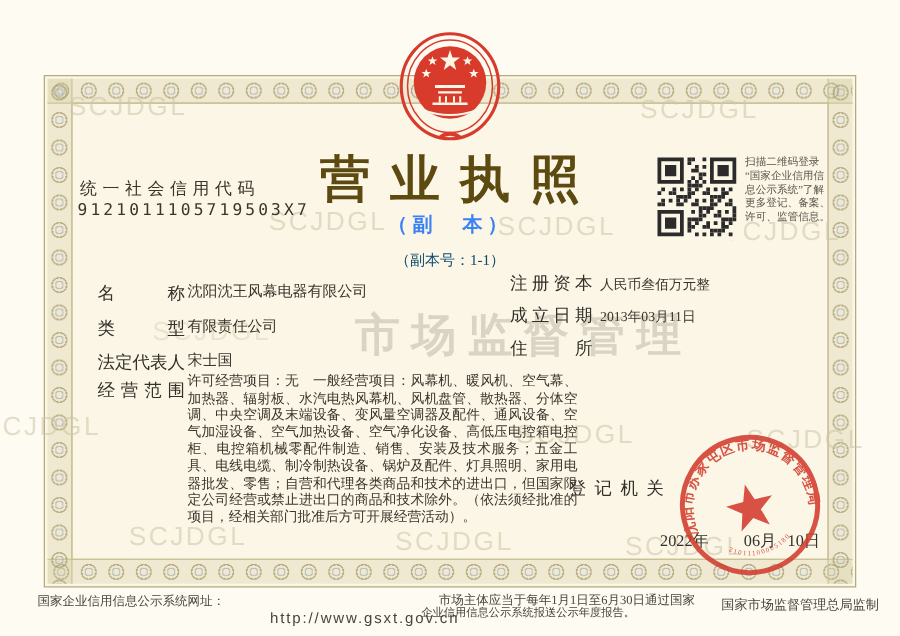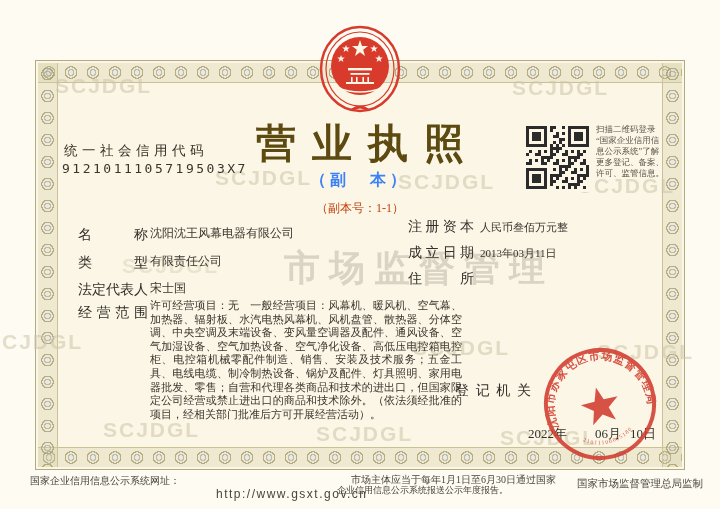--- a/index.html
+++ b/index.html
@@ -21,32 +21,32 @@
     background-image:
       radial-gradient(circle at 9.5px 11px, rgba(0,0,0,0) 5.2px, rgba(163,153,103,.75) 5.2px, rgba(163,153,103,.75) 6.4px, rgba(0,0,0,0) 6.4px),
       radial-gradient(circle at 9.5px 11px, rgba(0,0,0,0) 2.4px, rgba(148,158,176,.6) 2.4px, rgba(148,158,176,.6) 3.4px, rgba(0,0,0,0) 3.4px);}
   .edge-top{top:2px;border-bottom:1px solid #cdc499;}
   .edge-bottom{bottom:2px;border-top:1px solid #cdc499;}
   .edge-left{left:2px;border-right:1px solid #cdc499;}
   .edge-right{right:2px;border-left:1px solid #cdc499;}
 
   
   .wm{position:absolute;z-index:2;font-family:"Liberation Sans","DejaVu Sans",sans-serif;
-      font-weight:bold;font-size:21px;letter-spacing:2px;color:rgba(206,196,168,.55);
+      font-weight:normal;font-size:21px;letter-spacing:2px;color:rgba(206,196,168,.55);
       white-space:nowrap;pointer-events:none;}
   .wm-big{position:absolute;z-index:2;left:284px;top:244px;font-weight:bold;font-size:36px;
       letter-spacing:9px;color:rgba(184,178,161,.5);white-space:nowrap;pointer-events:none;}
 
   
   .z3{z-index:3;}
   .title{left:50%;top:116px;transform:translateX(-50%);font-size:40px;font-weight:bold;
          letter-spacing:16px;padding-left:16px;color:#5d4a11;white-space:nowrap;}
   .subtitle{left:50%;top:170px;transform:translateX(-50%);font-size:16px;font-weight:bold;
          letter-spacing:4px;color:#3b82f6;white-space:nowrap;}
-  .copyno{left:50%;top:200px;transform:translateX(-50%);font-size:12px;color:#c2410c;white-space:nowrap;}
+  .copyno{left:50%;top:200px;transform:translateX(-50%);font-size:12px;color:#0c4a6e;white-space:nowrap;}
 
   .cc-label{left:64px;top:142px;font-size:13.5px;font-weight:normal;letter-spacing:4.5px;color:#3a342a;}
   .cc-code{left:62px;top:161px;font-family:"DejaVu Sans Mono","Liberation Mono",monospace;
            font-size:13px;letter-spacing:2.5px;color:#3a342a;}
 
   .field-label{font-size:14px;color:#33302a;width:70px;text-align:justify;text-align-last:justify;}
   .field-value{font-size:12px;color:#3a352c;}
   .small-value{font-size:11px;color:#3a352c;}
   .scope{left:150px;top:299px;width:312px;font-size:11px;line-height:13.6px;
          text-align:justify;color:#3a352c;}

